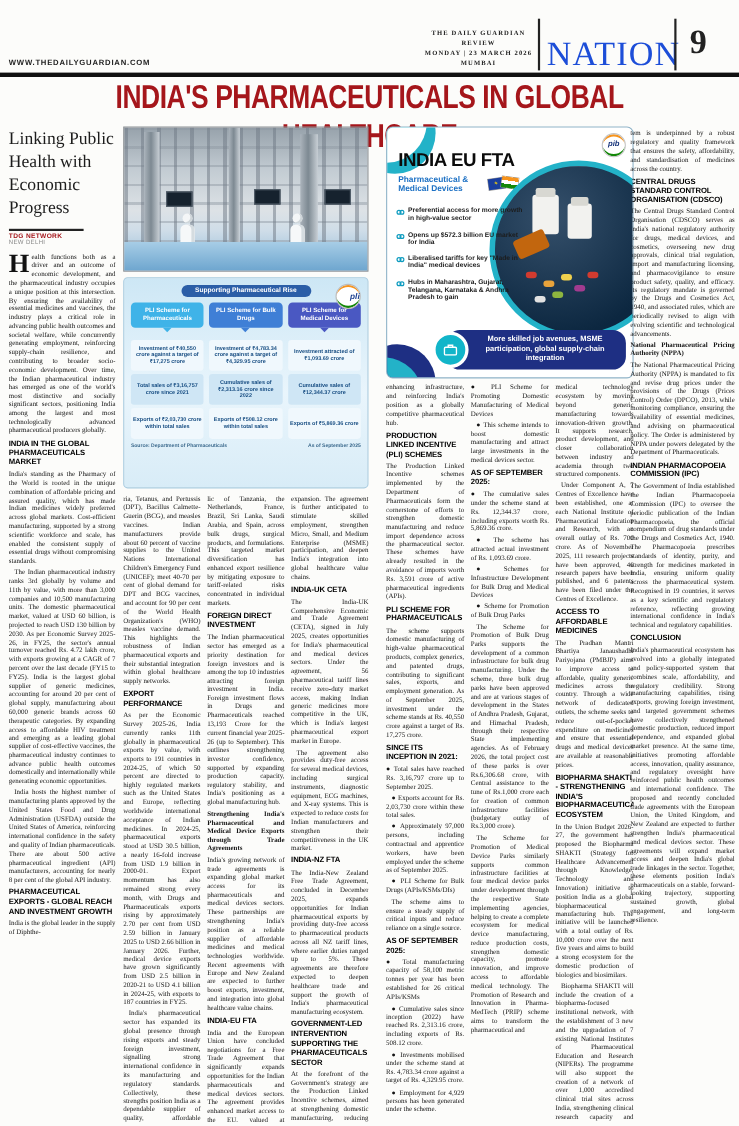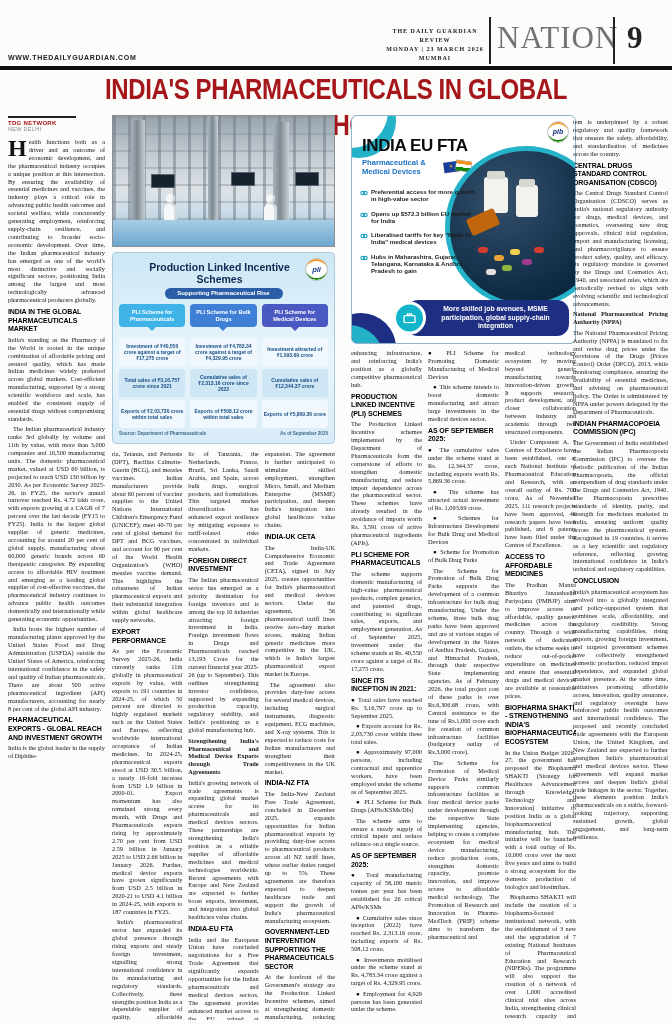--- a/index.html
+++ b/index.html
@@ -3,21 +3,21 @@
 <meta charset="utf-8">
 <style>
   html,body{margin:0;padding:0;background:#e9e7e2;}
   #page{position:relative;width:672px;height:1024px;background:#fcfcfa;overflow:hidden;
         font-family:"Liberation Serif",serif;color:#111;margin:0 auto;}
   
   .mast-url{position:absolute;left:8px;top:54px;font:700 7px "Liberation Sans",sans-serif;letter-spacing:.7px;color:#222;}
   .mast-info{position:absolute;left:385px;top:27px;width:100px;text-align:center;text-transform:uppercase;}
   .mast-info div{font:700 6px/9px "Liberation Serif",serif;letter-spacing:1px;color:#222;}
   .vr{position:absolute;top:17px;width:1.5px;height:47px;background:#222;}
-  .mast-section{position:absolute;left:497px;top:21px;font:400 31px/34px "Liberation Serif",serif;letter-spacing:1px;color:#737373;}
+  .mast-section{position:absolute;left:497px;top:32px;font:400 31px/34px "Liberation Serif",serif;letter-spacing:1px;color:#1d4ed8;}
   .mast-page{position:absolute;left:627px;top:21px;font:700 31px/34px "Liberation Serif",serif;color:#222;}
   .mast-rule{position:absolute;left:0;top:66px;width:672px;height:4px;background:#101010;}
   .headline{position:absolute;left:0;top:71px;width:672px;text-align:center;color:#a5161b;
             font:800 30px/36px "Liberation Sans",sans-serif;letter-spacing:-.5px;transform:scaleX(.8);margin:0;}
   
   .col .p,.col .s{font:400 6.3px/7.9px "Liberation Serif",serif;text-align:justify;margin:0 0 2.5px;color:#151515;}
   .col .p+.p{text-indent:5px;}
   .col .s{font-weight:700;text-indent:0;}
   .col .h{font:700 7px/8.6px "Liberation Sans",sans-serif;margin:4px 0 2px;color:#000;text-transform:uppercase;letter-spacing:-.1px;}
   .col .lead{font:400 6.3px/7.9px "Liberation Serif",serif;text-align:justify;margin:0 0 2.5px;}
@@ -46,21 +46,21 @@
   .wk{position:absolute;bottom:10px;width:15px;height:42px;}
   .wk .hood{width:9px;height:9px;border-radius:50%;background:#f4f6f7;margin:0 auto;box-shadow:inset -2px -1px 0 #cfd6da;}
   .wk .suit{width:13px;height:32px;background:#f6f8f9;border-radius:5px 5px 3px 3px;margin:1px auto 0;box-shadow:inset -3px 0 0 #d5dce0;}
   
   .pli{position:relative;margin-top:5px;height:192px;border:1px solid #a8cbe0;border-radius:4px;
        background:linear-gradient(180deg,#cde7f5,#e9f5fc 55%,#d8ecf7);padding:6px 6px 4px;box-sizing:border-box;}
   .pli-title{text-align:center;font:800 10.5px "Liberation Sans",sans-serif;color:#0d2b52;margin:2px 18px 3px 10px;}
   .pli-sub{width:118px;margin:0 auto 5px;background:#2b5ea7;color:#fff;border-radius:8px;
            text-align:center;font:700 6px/11px "Liberation Sans",sans-serif;}
   .pli-logo{position:absolute;right:6px;top:5px;width:21px;height:21px;border-radius:50%;background:#fff;
-            border:1px solid #bbb;text-align:center;font:italic 700 7.5px/21px "Liberation Sans",sans-serif;color:#1b3f8f;
+            border:1px solid #bbb;text-align:right;font:italic 700 7.5px/21px "Liberation Sans",sans-serif;color:#1b3f8f;
             box-shadow:inset 0 3px 0 -1px #f7941d, inset 0 -3px 0 -1px #138808;}
   .pli-cols{display:flex;gap:5px;}
   .pli-col{flex:1;display:flex;flex-direction:column;align-items:stretch;}
   .pli-head{height:21px;border-radius:4px;color:#fff;display:flex;align-items:center;justify-content:center;
             text-align:center;font:700 5.6px/6.4px "Liberation Sans",sans-serif;padding:1px 2px;}
   .chev{width:0;height:0;border:4px solid transparent;margin:0 auto;}
   .pli-stat{border-radius:3px;margin-top:3px;min-height:24px;display:flex;align-items:center;justify-content:center;
             text-align:center;font:600 5px/6.2px "Liberation Sans",sans-serif;color:#174d82;padding:2px;}
   .pli-stat:nth-child(odd){background:#f0f8fd;}
   .pli-stat:nth-child(even){background:#cfe6f5;}
@@ -107,20 +107,21 @@
   </div>
   <div class="vr" style="left:489px"></div>
   <div class="mast-section">NATION</div>
   <div class="vr" style="left:613px"></div>
   <div class="mast-page">9</div>
   <div class="mast-rule"></div>
 
   <h1 class="headline">INDIA'S PHARMACEUTICALS IN GLOBAL HEALTHCARE</h1>
 
   <div class="col c1">
+    <div class="kicker">Linking Public Health with Economic Progress</div>
     <div class="byline">
       <div class="who">TDG NETWORK</div>
       <div class="where">NEW DELHI</div>
     </div>
     <div>
         <p class="lead"><span class="dropcap">H</span>ealth functions both as a driver and an outcome of economic development, and the pharmaceutical industry occupies a unique position at this intersection. By ensuring the availability of essential medicines and vaccines, the industry plays a critical role in advancing public health outcomes and societal welfare, while concurrently generating employment, reinforcing supply-chain resilience, and contributing to broader socio-economic development. Over time, the Indian pharmaceutical industry has emerged as one of the world's most distinctive and socially significant sectors, positioning India among the largest and most technologically advanced pharmaceutical producers globally.</p>
         <h3 class="h">INDIA IN THE GLOBAL PHARMACEUTICALS MARKET</h3>
         <p class="p">India's standing as the Pharmacy of the World is rooted in the unique combination of affordable pricing and assured quality, which has made Indian medicines widely preferred across global markets. Cost-efficient manufacturing, supported by a strong scientific workforce and scale, has enabled the consistent supply of essential drugs without compromising standards.</p>
         <p class="p">The Indian pharmaceutical industry ranks 3rd globally by volume and 11th by value, with more than 3,000 companies and 10,500 manufacturing units. The domestic pharmaceutical market, valued at USD 60 billion, is projected to reach USD 130 billion by 2030. As per Economic Survey 2025-26, in FY25, the sector's annual turnover reached Rs. 4.72 lakh crore, with exports growing at a CAGR of 7 percent over the last decade (FY15 to FY25). India is the largest global supplier of generic medicines, accounting for around 20 per cent of global supply, manufacturing about 60,000 generic brands across 60 therapeutic categories. By expanding access to affordable HIV treatment and emerging as a leading global supplier of cost-effective vaccines, the pharmaceutical industry continues to advance public health outcomes domestically and internationally while generating economic opportunities.</p>
         <p class="p">India hosts the highest number of manufacturing plants approved by the United States Food and Drug Administration (USFDA) outside the United States of America, reinforcing international confidence in the safety and quality of Indian pharmaceuticals. There are about 500 active pharmaceutical ingredient (API) manufacturers, accounting for nearly 8 per cent of the global API industry.</p>
@@ -144,21 +145,20 @@
         </div>
       <div class="wk" style="left:150px">
           <div class="hood"></div>
           <div class="suit"></div>
         </div>
       <div class="floor"></div>
     </div>
 
     <div class="pli">
       <div class="pli-logo">pli</div>
-      <div class="pli-title">Production Linked Incentive Schemes</div>
       <div class="pli-sub">Supporting Pharmaceutical Rise</div>
       <div class="pli-cols">
           <div class="pli-col">
             <div class="pli-head" style="background: rgb(63, 179, 232);">PLI Scheme for Pharmaceuticals</div>
             <div class="chev" style="border-top-color: rgb(63, 179, 232);"></div>
             <div class="pli-stat">Investment of ₹40,550 crore against a target of ₹17,275 crore</div>
             <div class="pli-stat">Total sales of ₹3,16,757 crore since 2021</div>
             <div class="pli-stat">Exports of ₹2,03,730 crore within total sales</div>
           </div>
           <div class="pli-col">

